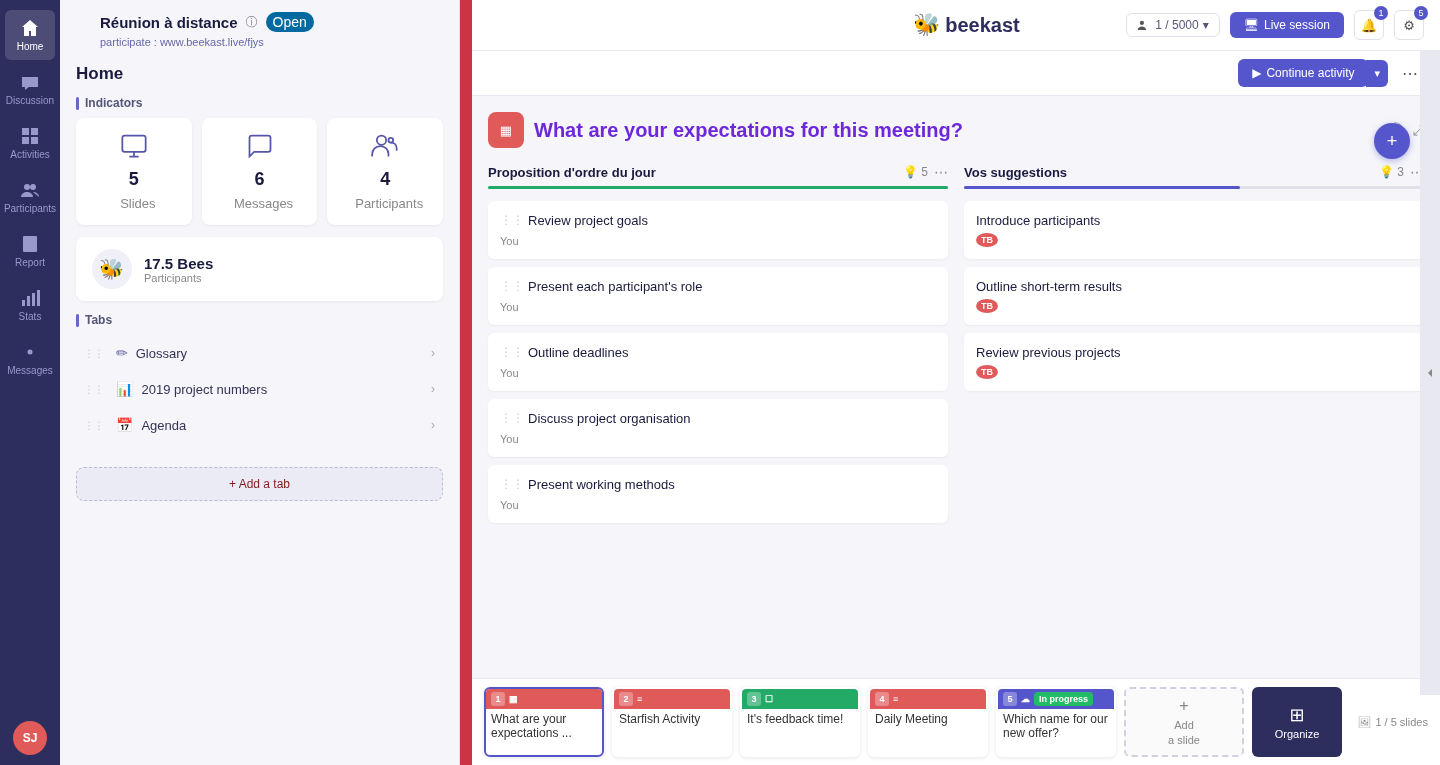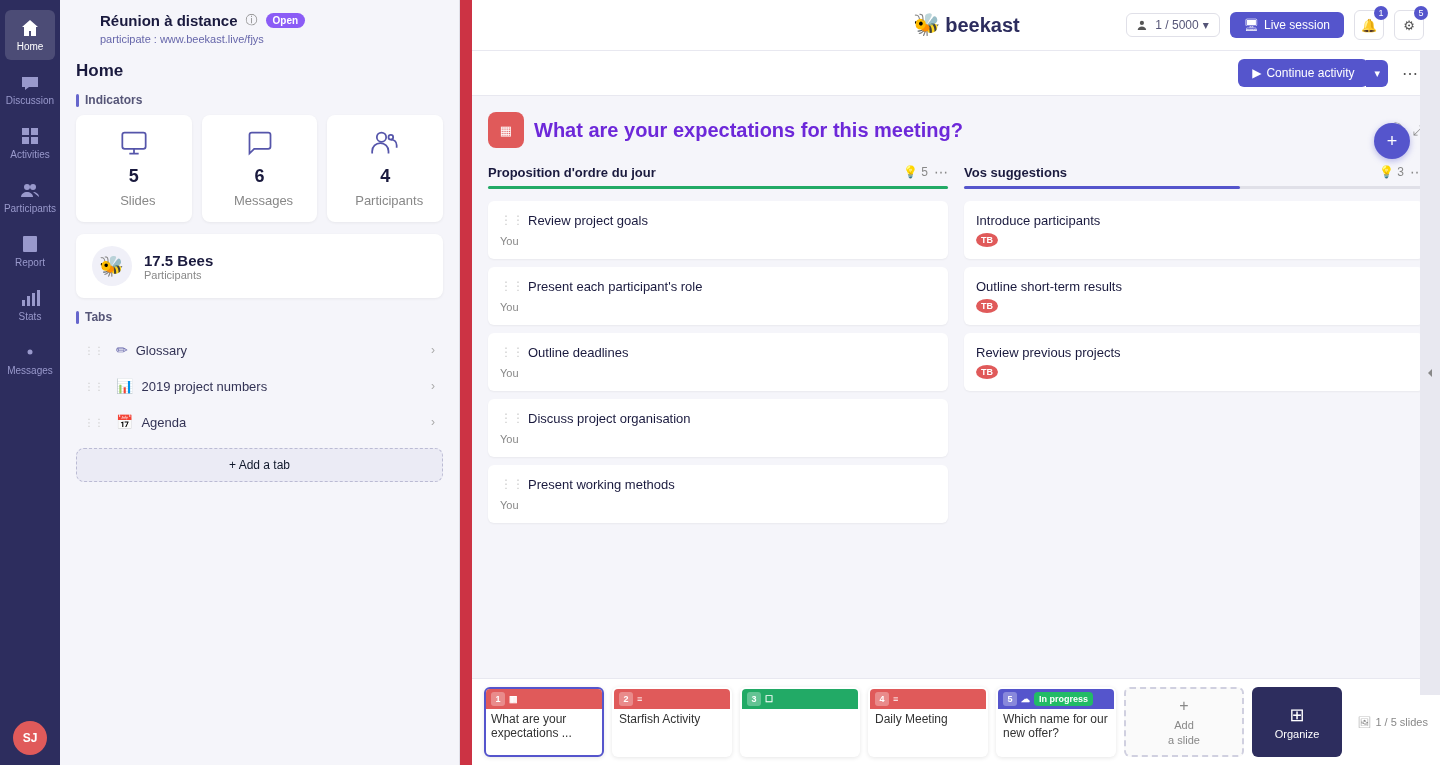--- a/index.html
+++ b/index.html
@@ -64,24 +64,24 @@
     }
     .left-panel-title-row {
       display: flex;
       align-items: center;
       gap: 8px;
       margin-bottom: 4px;
     }
     .session-title { font-size: 15px; font-weight: 600; color: #1a1a3e; }
     .info-icon { color: #888; font-size: 12px; cursor: pointer; }
     .open-badge {
-      background: #8b5cf6;
-      color: white;
-      font-size: 10px;
-      font-weight: 700;
+      background: #0369a1;
+      color: white;
+      font-size: 14px;
+      font-weight: 400;
       padding: 2px 7px;
       border-radius: 10px;
     }
     .participate-url { font-size: 11px; color: #6666aa; }
     .home-heading { font-size: 17px; font-weight: 700; color: #1a1a3e; padding: 8px 16px 4px; }
 
     .left-panel-content { padding: 8px 16px; overflow-y: auto; flex: 1; }
 
     .section-label {
       font-size: 12px;
@@ -145,27 +145,27 @@
       border-radius: 6px;
       cursor: pointer;
       color: #333355;
     }
     .tab-item-icon { color: #6666aa; font-size: 14px; }
     .tab-item-label { flex: 1; font-size: 13px; }
     .tab-item-drag { color: #ccc; font-size: 10px; margin-right: 4px; }
     .tab-item-arrow { color: #aaa; font-size: 12px; }
 
     .add-tab-btn {
-      margin: 8px 0;
+      margin: 24px 0;
       width: 100%;
       padding: 9px;
       border: 1px dashed #bbbbd4;
       border-radius: 8px;
       background: #ebebf5;
-      color: #0f172a;
+      color: #7f1d1d;
       font-size: 12px;
       cursor: pointer;
       display: flex;
       align-items: center;
       justify-content: center;
       gap: 4px;
     }
 
     
     .main-content {
@@ -842,20 +842,21 @@
           <span>≡</span>
         </div>
         <div class="slide-thumb-body">Starfish Activity</div>
       </div>
 
       <div class="slide-thumb">
         <div class="slide-thumb-header" style="background:#22aa66;">
           <div class="slide-num-badge" style="background:rgba(255,255,255,0.3);">3</div>
           <span>☐</span>
         </div>
+        <div class="slide-thumb-body">It's feedback time!</div>
       </div>
 
       <div class="slide-thumb">
         <div class="slide-thumb-header" style="background:#e05a5a;">
           <div class="slide-num-badge" style="background:rgba(255,255,255,0.3);">4</div>
           <span>≡</span>
         </div>
         <div class="slide-thumb-body">Daily Meeting</div>
       </div>
 

